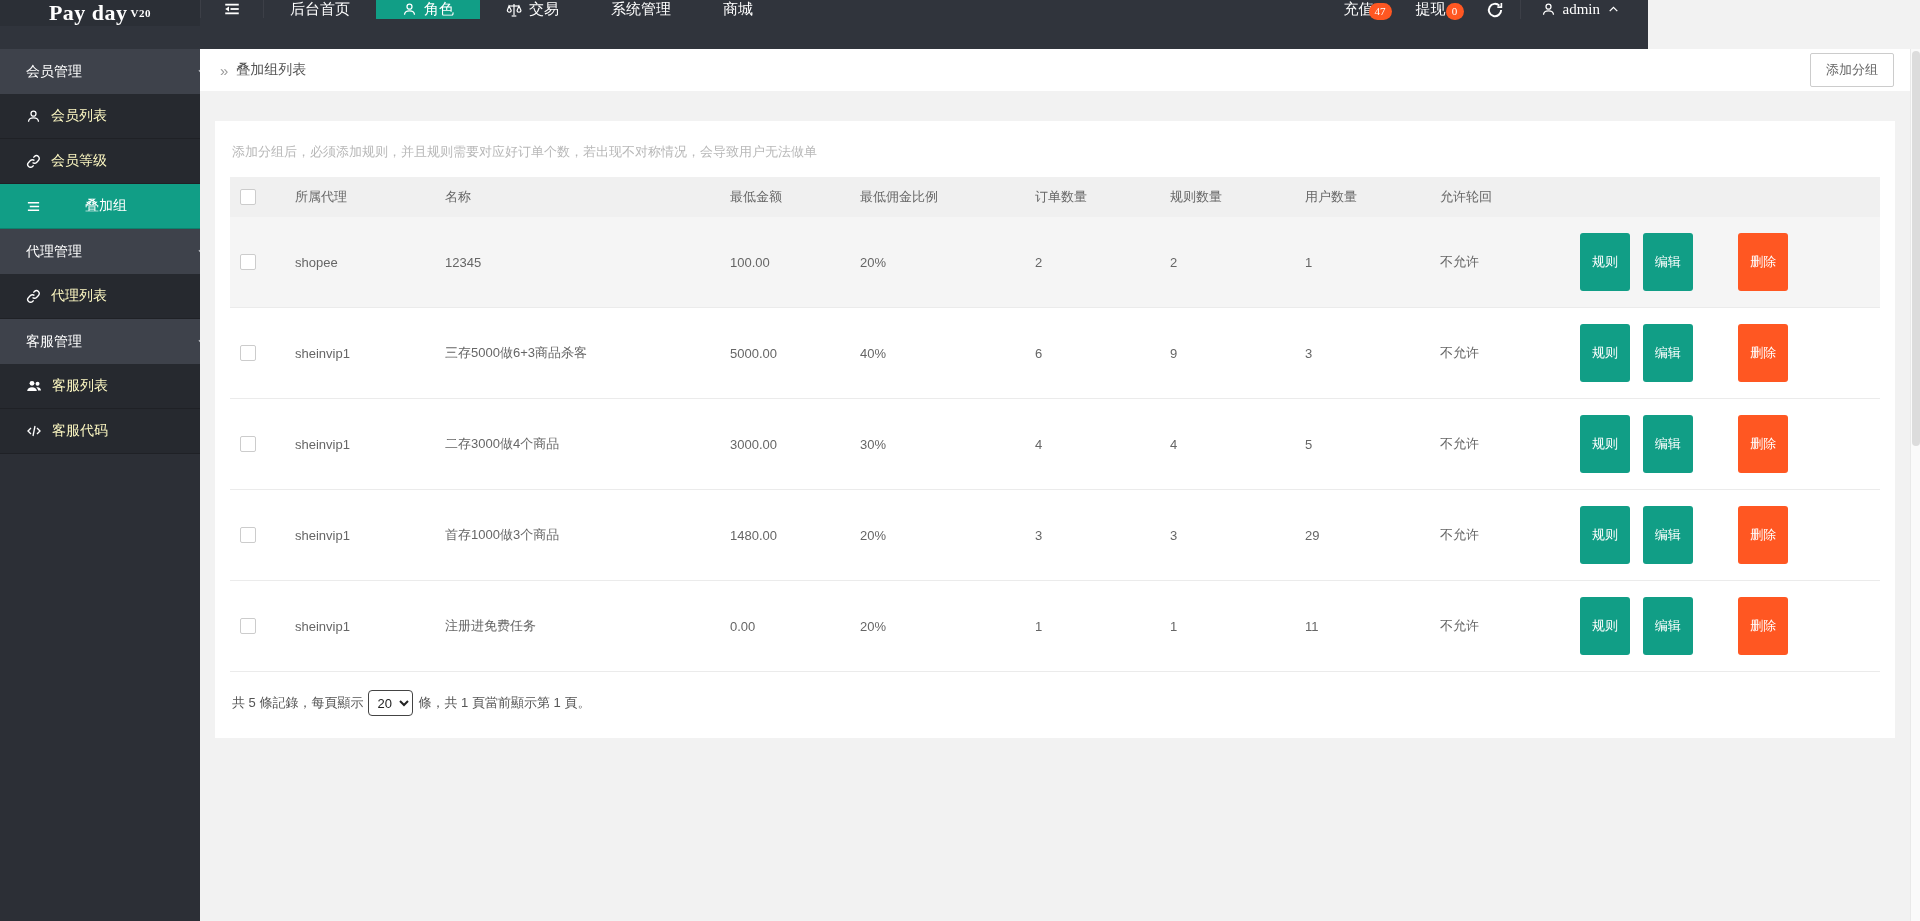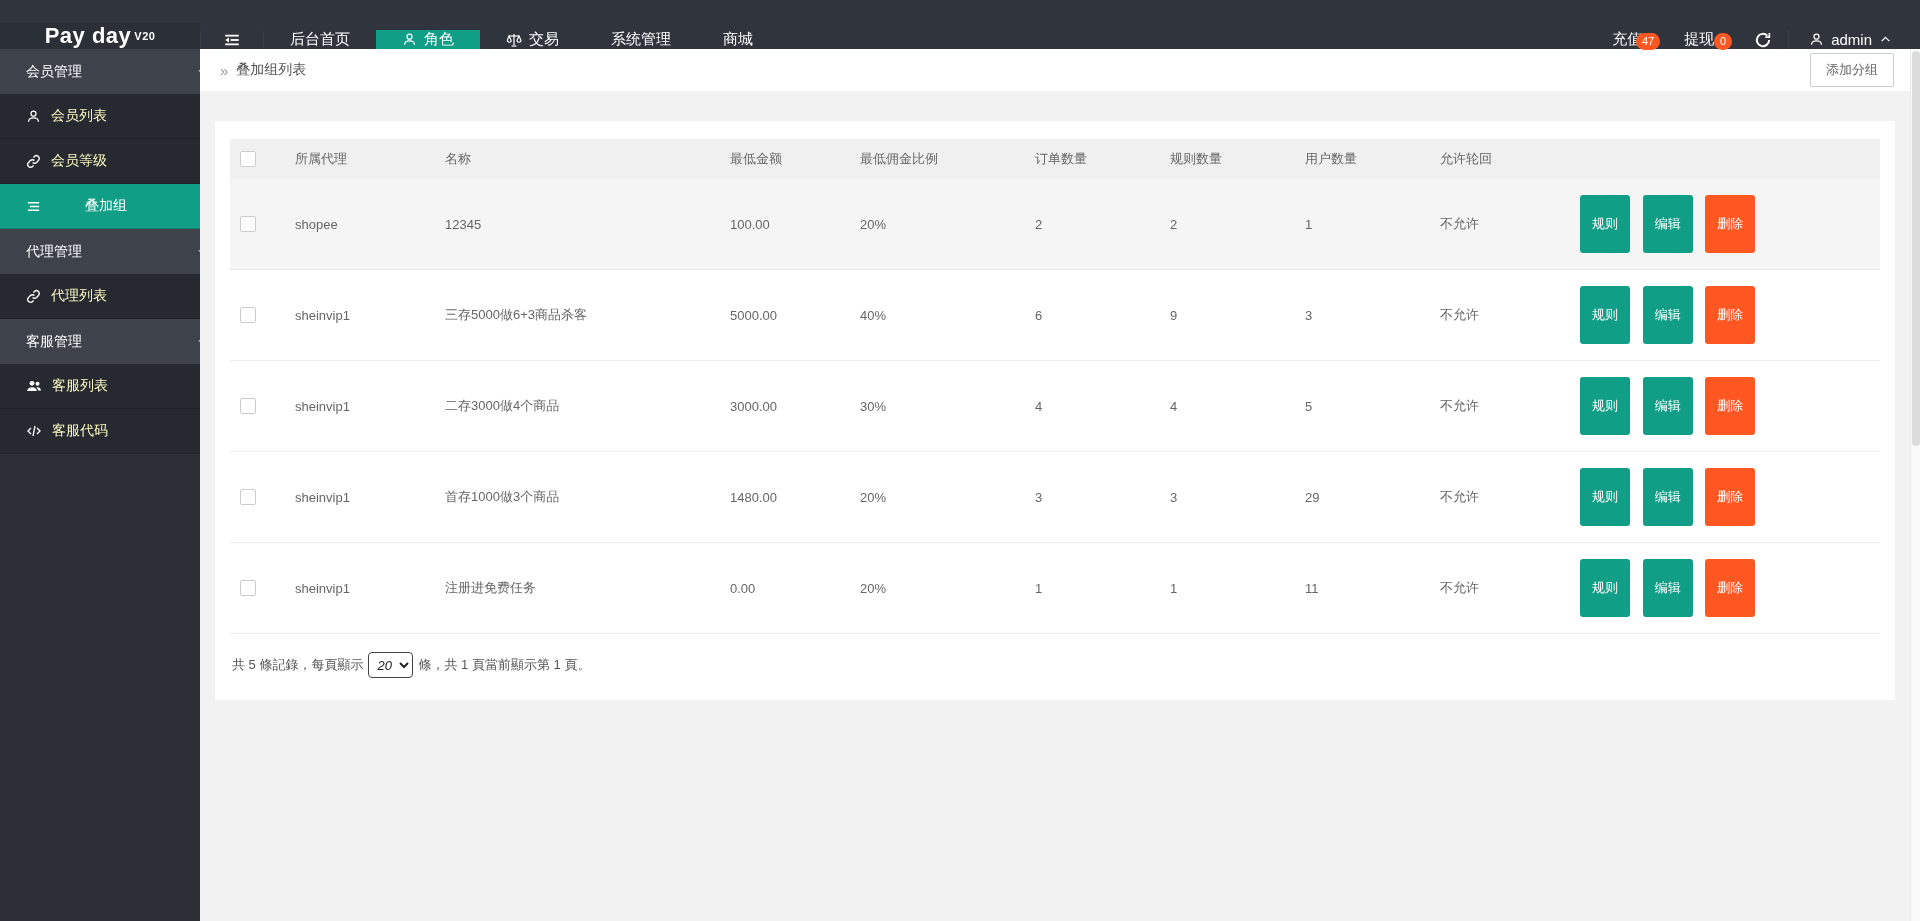--- a/index.html
+++ b/index.html
@@ -1,21 +1,21 @@
 <!DOCTYPE html>
 <html><head>
 <meta charset="utf-8">
 <style>
   * { margin:0; padding:0; box-sizing:border-box; }
   html,body { width:1920px; height:921px; overflow:hidden; }
   body { font-family:"Liberation Sans", sans-serif; background:#f2f2f2; color:#666; }
 
   
-  .topbar { position:absolute; top:0; left:0; width:1920px; height:49px;
-            background:#30343c; color:#fff; display:flex; align-items:flex-end; z-index:10; }
+  .topbar { position:absolute; top:0; left:0; width:1648px; height:49px;
+            background:#30343c; color:#fff; display:flex; align-items:flex-start; z-index:10;font-family:Liberation Serif, serif; }
   .logo { width:200px; display:flex; align-items:center; justify-content:center;
           font-size:22px; font-weight:bold; letter-spacing:.5px; background:#2b2f36; }
   .logo sup { font-size:11px; margin-left:3px; font-weight:bold; }
   .burger { width:64px; display:flex; align-items:center; justify-content:center;
             border-left:1px solid rgba(255,255,255,.06); border-right:1px solid rgba(255,255,255,.06);
             cursor:pointer; }
   .nav-tabs { display:flex; align-items:stretch; }
   .nav-tab { display:flex; align-items:center; gap:7px; padding:0 26px; font-size:15px; cursor:pointer; }
   .nav-tab.active { background:#119e86; }
   .top-right { margin-left:auto; display:flex; align-items:stretch; }
@@ -58,25 +58,25 @@
   table { width:100%; border-collapse:collapse; font-size:13px; color:#666; table-layout:fixed; }
   thead th { background:#f0f0f0; font-weight:normal; text-align:left; color:#666;
              padding:11px 10px; }
   tbody td { padding:16px 10px; border-bottom:1px solid #ebebeb; background:#fff; }
   tbody tr:first-child td { background:#f5f5f5; }
   .checkbox { display:inline-block; width:16px; height:16px; background:#fff;
               border:1px solid #ccc; border-radius:2px; vertical-align:middle; cursor:pointer; }
   .btn-act { display:inline-block; border:none; color:#fff; font-size:13px; padding:20px 12px;
              border-radius:3px; margin-right:9px; cursor:pointer; font-family:inherit; }
   .btn-teal { background:#119e86; }
-  .btn-orange { background:#ff5722; }
+  .btn-orange { background:#ff5722;margin-left:33px; }
 
   .pager { display:flex; align-items:center; gap:5px; font-size:13px; color:#555; margin:18px 0 0 2px; }
   .pager select { font-size:13px; padding:2px 4px; border:1.5px solid #444; border-radius:4px;
-                  background:#fff; color:#222; height:26px; font-family:inherit;font-style:italic; }
+                  background:#fff; color:#222; height:26px; font-family:inherit; }
 
   
   .scrollbar { position:absolute; top:49px; right:0; width:10px; height:872px;
                background:#fafafa; border-left:1px solid #e9e9e9; }
   .scroll-thumb { position:absolute; top:2px; left:1px; width:8px; height:395px;
                   background:#dcdcdc; border-radius:4px; cursor:grab; }
 </style>
 </head>
 <body>
 
@@ -252,20 +252,21 @@
 <div class="content">
   <div class="crumb-bar">
     <div class="crumb-left">
       <span class="crumb-glyph">»</span>
       <span>叠加组列表</span>
     </div>
     <button class="btn-outline">添加分组</button>
   </div>
 
   <div class="card">
+    <div class="hint">添加分组后，必须添加规则，并且规则需要对应好订单个数，若出现不对称情况，会导致用户无法做单</div>
 
     <table>
       <colgroup>
         <col style="width:55px">
           <col style="width:150px">
           <col style="width:285px">
         <col style="width:130px">
           <col style="width:175px">
           <col style="width:135px">
         <col style="width:135px">

